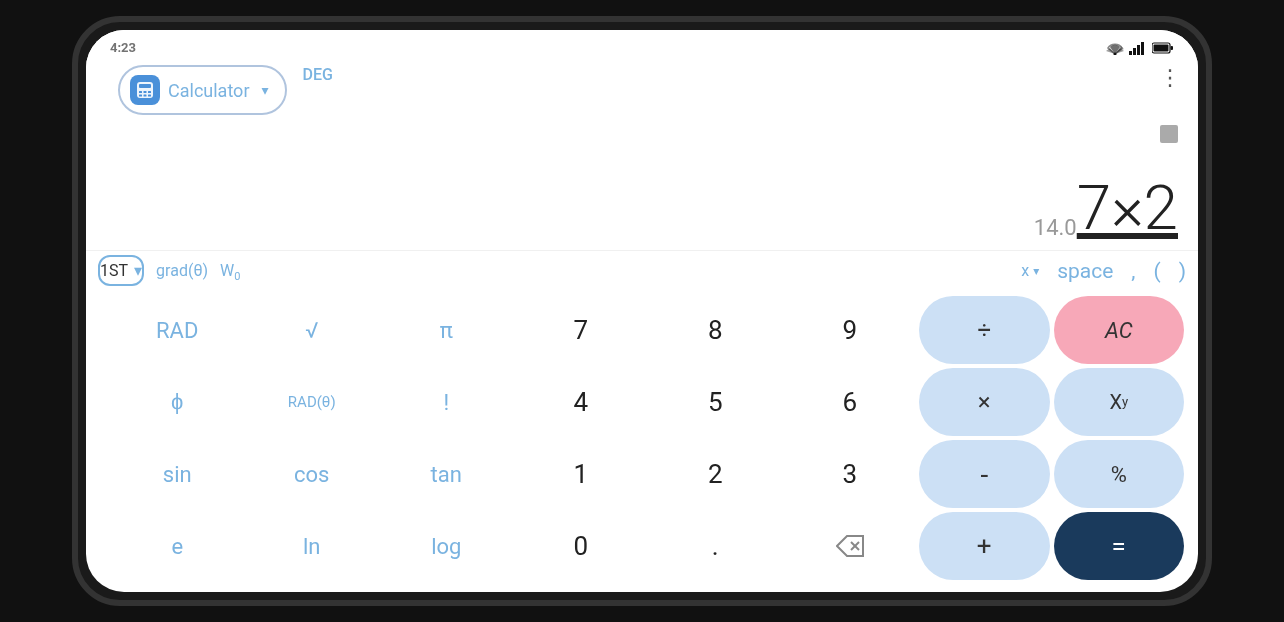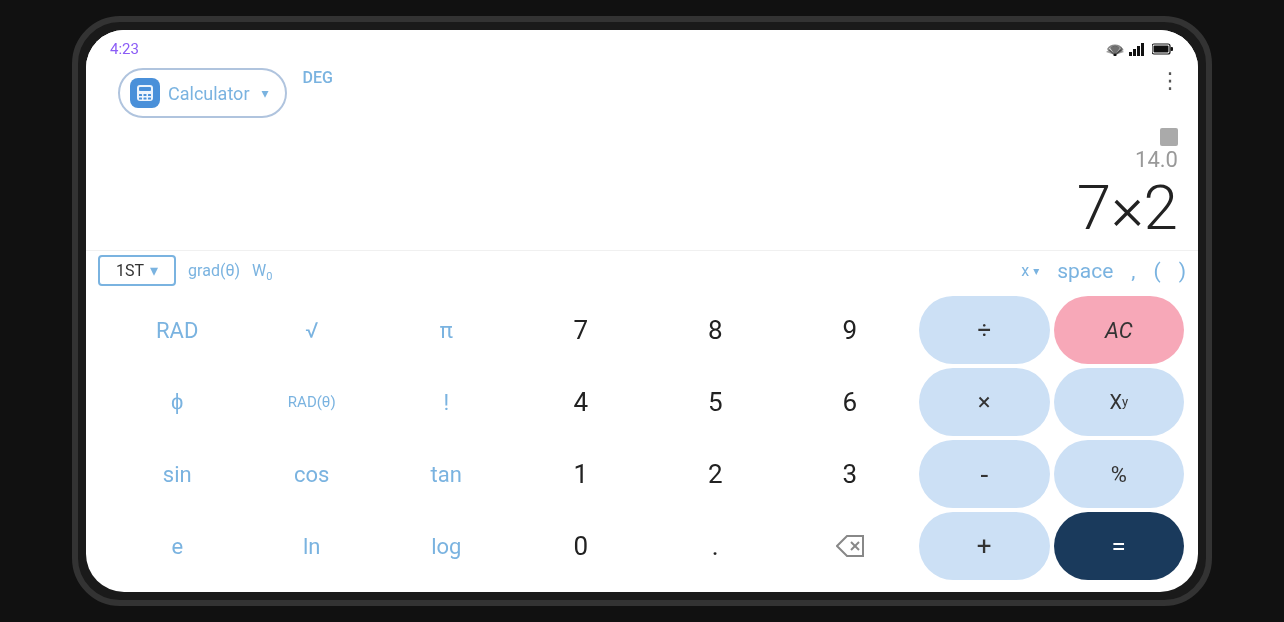--- a/index.html
+++ b/index.html
@@ -33,23 +33,23 @@
     }
     
     .status-bar {
       display: flex;
       justify-content: space-between;
       align-items: center;
       padding: 10px 24px 4px 24px;
       background: #fff;
     }
     .status-time {
-      font-size: 15px;
-      font-weight: 400;
-      color: #8b5cf6;
+      font-size: 13px;
+      font-weight: 700;
+      color: #737373;
     }
     .status-icons {
       display: flex;
       align-items: center;
       gap: 5px;
     }
     
     .top-bar {
       display: flex;
       align-items: flex-start;
@@ -96,21 +96,21 @@
       margin-left: auto;
       font-size: 22px;
       color: #555;
       cursor: pointer;
       letter-spacing: 1px;
     }
     
     .display-area {
       flex: 1;
       display: flex;
-      flex-direction: column;
+      flex-direction: row;
       align-items: flex-end;
       padding: 0 20px 8px 20px;
       position: relative;
       justify-content: flex-end;
     }
     .stop-btn {
       position: absolute;
       top: 4px;
       right: 20px;
       width: 18px;
@@ -121,33 +121,34 @@
     .result-small {
       font-size: 22px;
       color: #999;
       margin-bottom: 2px;
     }
     .expression-large {
       font-size: 62px;
       color: #222;
       font-weight: 300;
       line-height: 1.1;
+      text-decoration: underline;
     }
     
     .sci-row {
       display: flex;
       align-items: center;
       padding: 4px 12px;
       border-top: 1px solid #f0f0f0;
       gap: 12px;
     }
     .shift-btn {
       border: 2px solid #7ab3e0;
-      border-radius: 4px;
-      padding: 4px 16px;
+      border-radius: 12px;
+      padding: 4px 0;
       display: flex;
       align-items: center;
       gap: 6px;
       color: #333;
       font-size: 16px;
       cursor: pointer;
     }
     .shift-arrow {
       color: #7ab3e0;
     }

